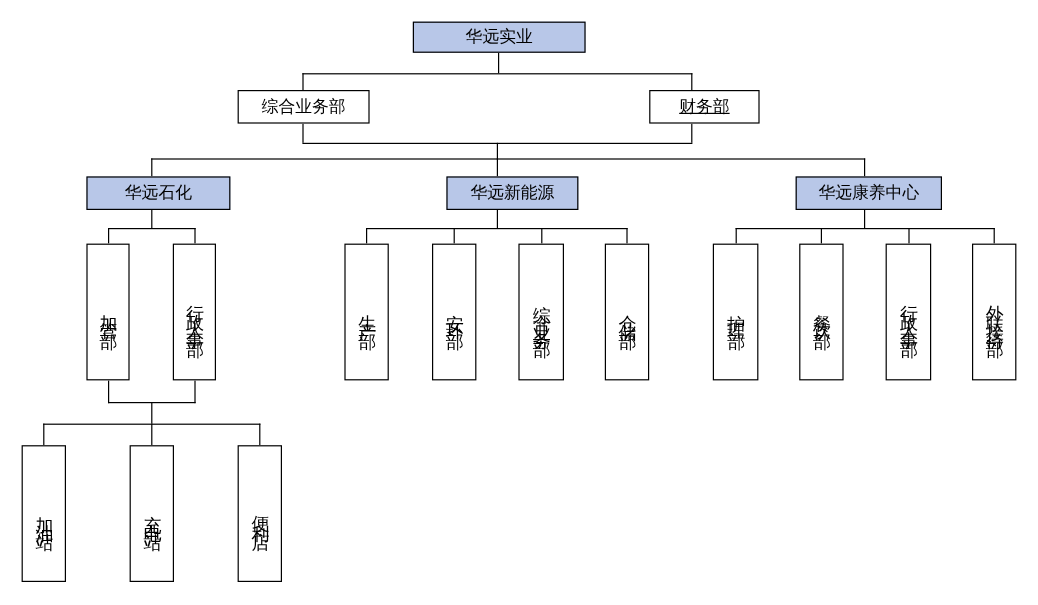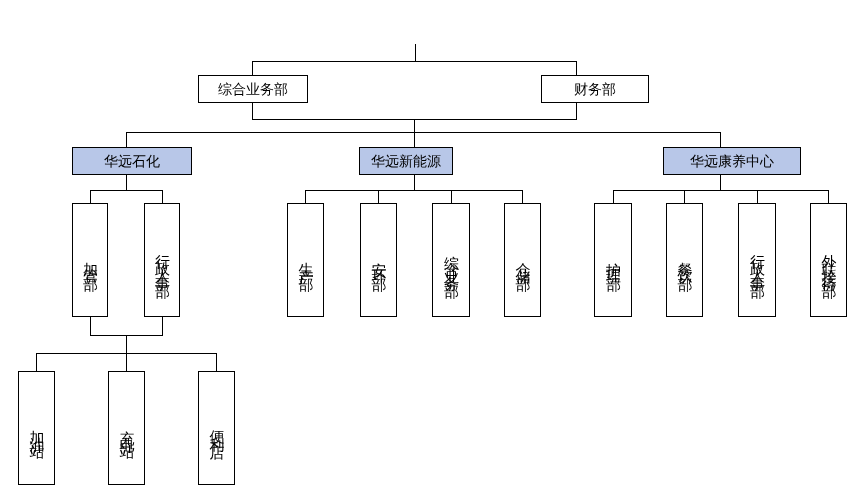--- a/index.html
+++ b/index.html
@@ -73,25 +73,26 @@
     <div class="connector" style="left: 305px; top: 190px; width: 1px; height: 13px;"></div>
     <div class="connector" style="left: 378px; top: 190px; width: 1px; height: 13px;"></div>
     <div class="connector" style="left: 451px; top: 190px; width: 1px; height: 13px;"></div>
     <div class="connector" style="left: 522px; top: 190px; width: 1px; height: 13px;"></div>
     <div class="connector" style="left: 720px; top: 175px; width: 1px; height: 15px;"></div>
     <div class="connector" style="left: 613px; top: 190px; width: 216px; height: 1px;"></div>
     <div class="connector" style="left: 613px; top: 190px; width: 1px; height: 13px;"></div>
     <div class="connector" style="left: 684px; top: 190px; width: 1px; height: 13px;"></div>
     <div class="connector" style="left: 757px; top: 190px; width: 1px; height: 13px;"></div>
     <div class="connector" style="left: 828px; top: 190px; width: 1px; height: 13px;"></div>
+    <div class="node accent" style="left: 344px; top: 18px; width: 144px; height: 26px;">华远实业</div>
     <div class="node" style="left: 198px; top: 75px; width: 110px; height: 28px;">综合业务部</div>
-    <div class="node" style="left: 541px; top: 75px; width: 108px; height: 28px;">财务部</div>
+    <div class="node" style="left: 541px; top: 75px; width: 92px; height: 28px; text-decoration: underline;">财务部</div>
     <div class="node accent" style="left: 72px; top: 147px; width: 120px; height: 28px;">华远石化</div>
-    <div class="node accent" style="left: 359px; top: 147px; width: 94px; height: 28px;">华远新能源</div>
-    <div class="node accent" style="left: 663px; top: 147px; width: 138px; height: 28px;">华远康养中心</div>
+    <div class="node accent" style="left: 372px; top: 147px; width: 110px; height: 28px;">华远新能源</div>
+    <div class="node accent" style="left: 663px; top: 147px; width: 122px; height: 28px;">华远康养中心</div>
     <div class="node vertical" style="left: 72px; top: 203px; width: 36px; height: 114px;">加管部</div>
     <div class="node vertical" style="left: 144px; top: 203px; width: 36px; height: 114px;">行政人事部</div>
     <div class="node vertical" style="left: 287px; top: 203px; width: 37px; height: 114px;">生产部</div>
     <div class="node vertical" style="left: 360px; top: 203px; width: 37px; height: 114px;">安环部</div>
     <div class="node vertical" style="left: 432px; top: 203px; width: 38px; height: 114px;">综合业务部</div>
     <div class="node vertical" style="left: 504px; top: 203px; width: 37px; height: 114px;">仓储部</div>
     <div class="node vertical" style="left: 594px; top: 203px; width: 38px; height: 114px;">护理部</div>
     <div class="node vertical" style="left: 666px; top: 203px; width: 37px; height: 114px;">餐饮部</div>
     <div class="node vertical" style="left: 738px; top: 203px; width: 38px; height: 114px;">行政人事部</div>
     <div class="node vertical" style="left: 810px; top: 203px; width: 37px; height: 114px;">外联接待部</div>

